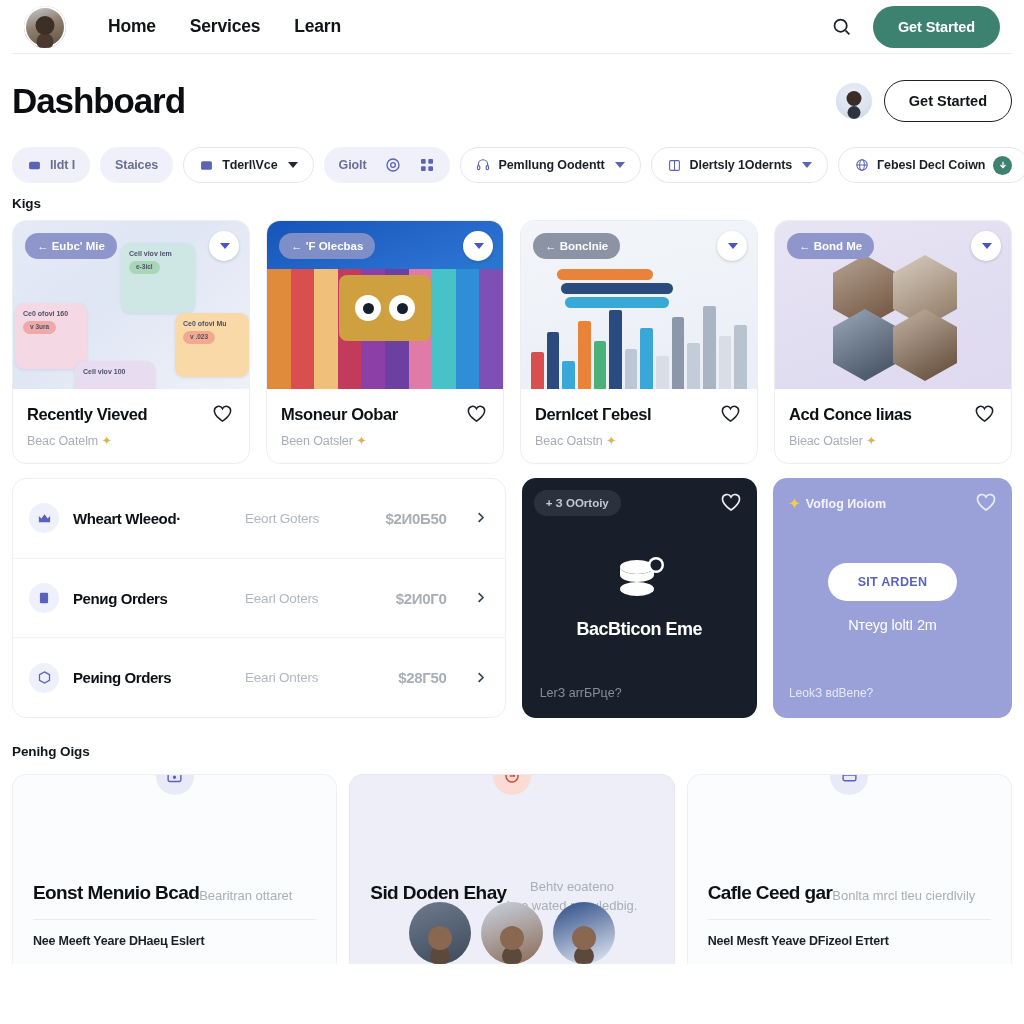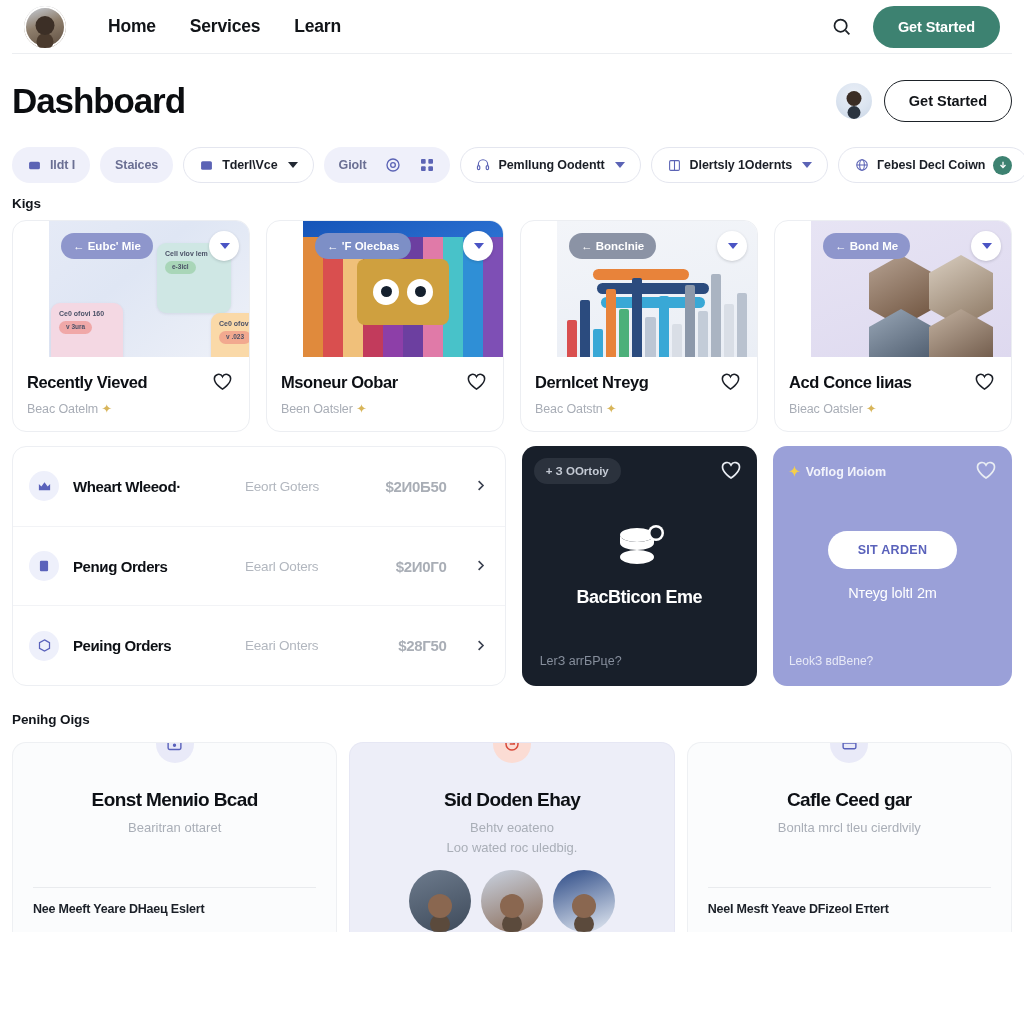--- a/index.html
+++ b/index.html
@@ -116,21 +116,21 @@
   
   .grid4 {
     display:grid; grid-template-columns: repeat(4, 1fr); gap: 16px;
     padding: 0 12px;
   }
   .gcard {
     border-radius: 14px; overflow:hidden; background:#fff;
     border:1px solid #eceef2; cursor:pointer;
     display:flex; flex-direction:column;
   }
-  .gcard-media { height: 136px; position: relative; overflow:hidden;margin-left:36px; }
+  .gcard-media { height: 168px; position: relative; overflow:hidden; }
   .badge {
     position:absolute; top:12px; left:12px; z-index:4;
     display:flex; align-items:center; gap:6px;
     height:26px; padding:0 12px; border-radius:14px;
     font-size:11.5px; font-weight:700; white-space:nowrap;
     backdrop-filter: blur(2px);
   }
   .round-btn {
     position:absolute; top:10px; right:10px; z-index:4;
     width:30px;height:30px;border-radius:50%;
@@ -234,21 +234,21 @@
   .pc-foot{ position:absolute; left:16px; bottom:18px; font-size:12px; color:#e7e9f7; font-weight:500; }
 
   
   .bot-row {
     display:grid; grid-template-columns: repeat(3,1fr); gap:12px;
     padding: 0 12px; margin-top: 6px;
   }
   .bcard {
     border-radius:14px 14px 0 0; position:relative;
     padding: 46px 20px 0 20px; height: 190px; overflow:hidden;
-    display:flex; flex-direction:column; align-items:center;
+    display:flex; flex-direction:row; align-items:center;
   }
   .bcard.plain { background:#fbfcfd; border:1px solid #eef0f3; border-bottom:none; }
   .bcard.tint  { background:#edeef8; border:1px solid #e6e7f4; border-bottom:none; }
   .bc-ico {
     position:absolute; top:-18px; left:50%; transform:translateX(-50%);
     width:38px;height:38px;border-radius:50%;
     display:flex;align-items:center;justify-content:center;
   }
   .bc-ico.violet{ background:#e9eaf8; color:#5a62bb; }
   .bc-ico.coral { background:#fbdcd4; color:#d8493a; }
@@ -485,21 +485,21 @@
           <i style="height:58%;background:#d9dee6"></i>
             <i style="height:70%;background:#b9c2cf"></i>
         </div>
         <div class="badge" style="background:#8b93a5;color:#fff;">← Bonclnie</div>
         <div class="round-btn">
             <span class="caret"></span>
           </div>
       </div>
       <div class="gcard-body">
         <div class="gcard-row">
-          <div class="gcard-title">Dernlcet Nтeyg</div>
+          <div class="gcard-title">Dernlcet Гebesl</div>
           <span class="heart">
             <svg class="svgi" width="23" height="23" viewBox="0 0 24 24" fill="none" stroke="currentColor" stroke-width="1.6">
                 <path d="M12 20S3.5 14.5 3.5 9A4.5 4.5 0 0112 7a4.5 4.5 0 018.5 2c0 5.5-8.5 11-8.5 11z"></path>
               </svg>
           </span>
         </div>
         <div class="gcard-sub"><span>Beac Oatstn</span> <span class="spark">✦</span></div>
       </div>
     </div>
 

